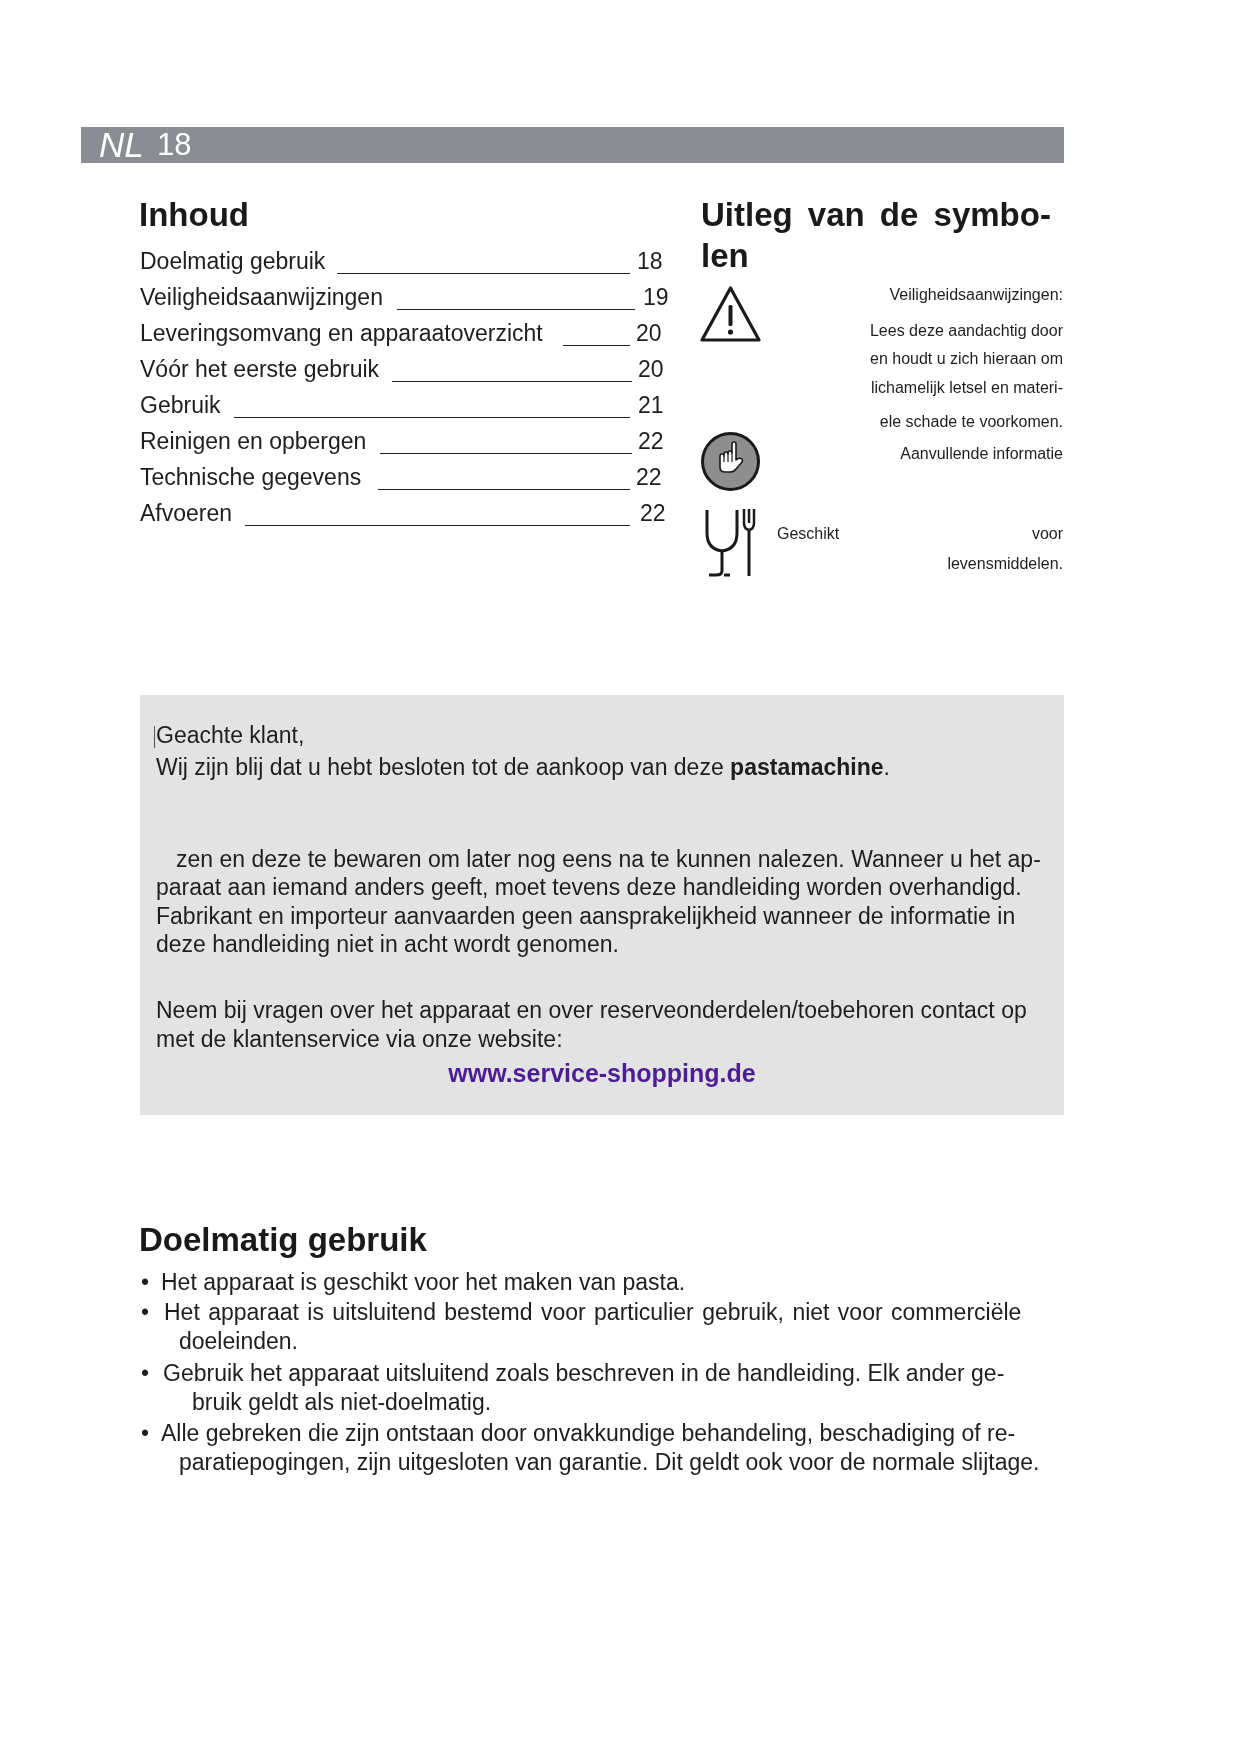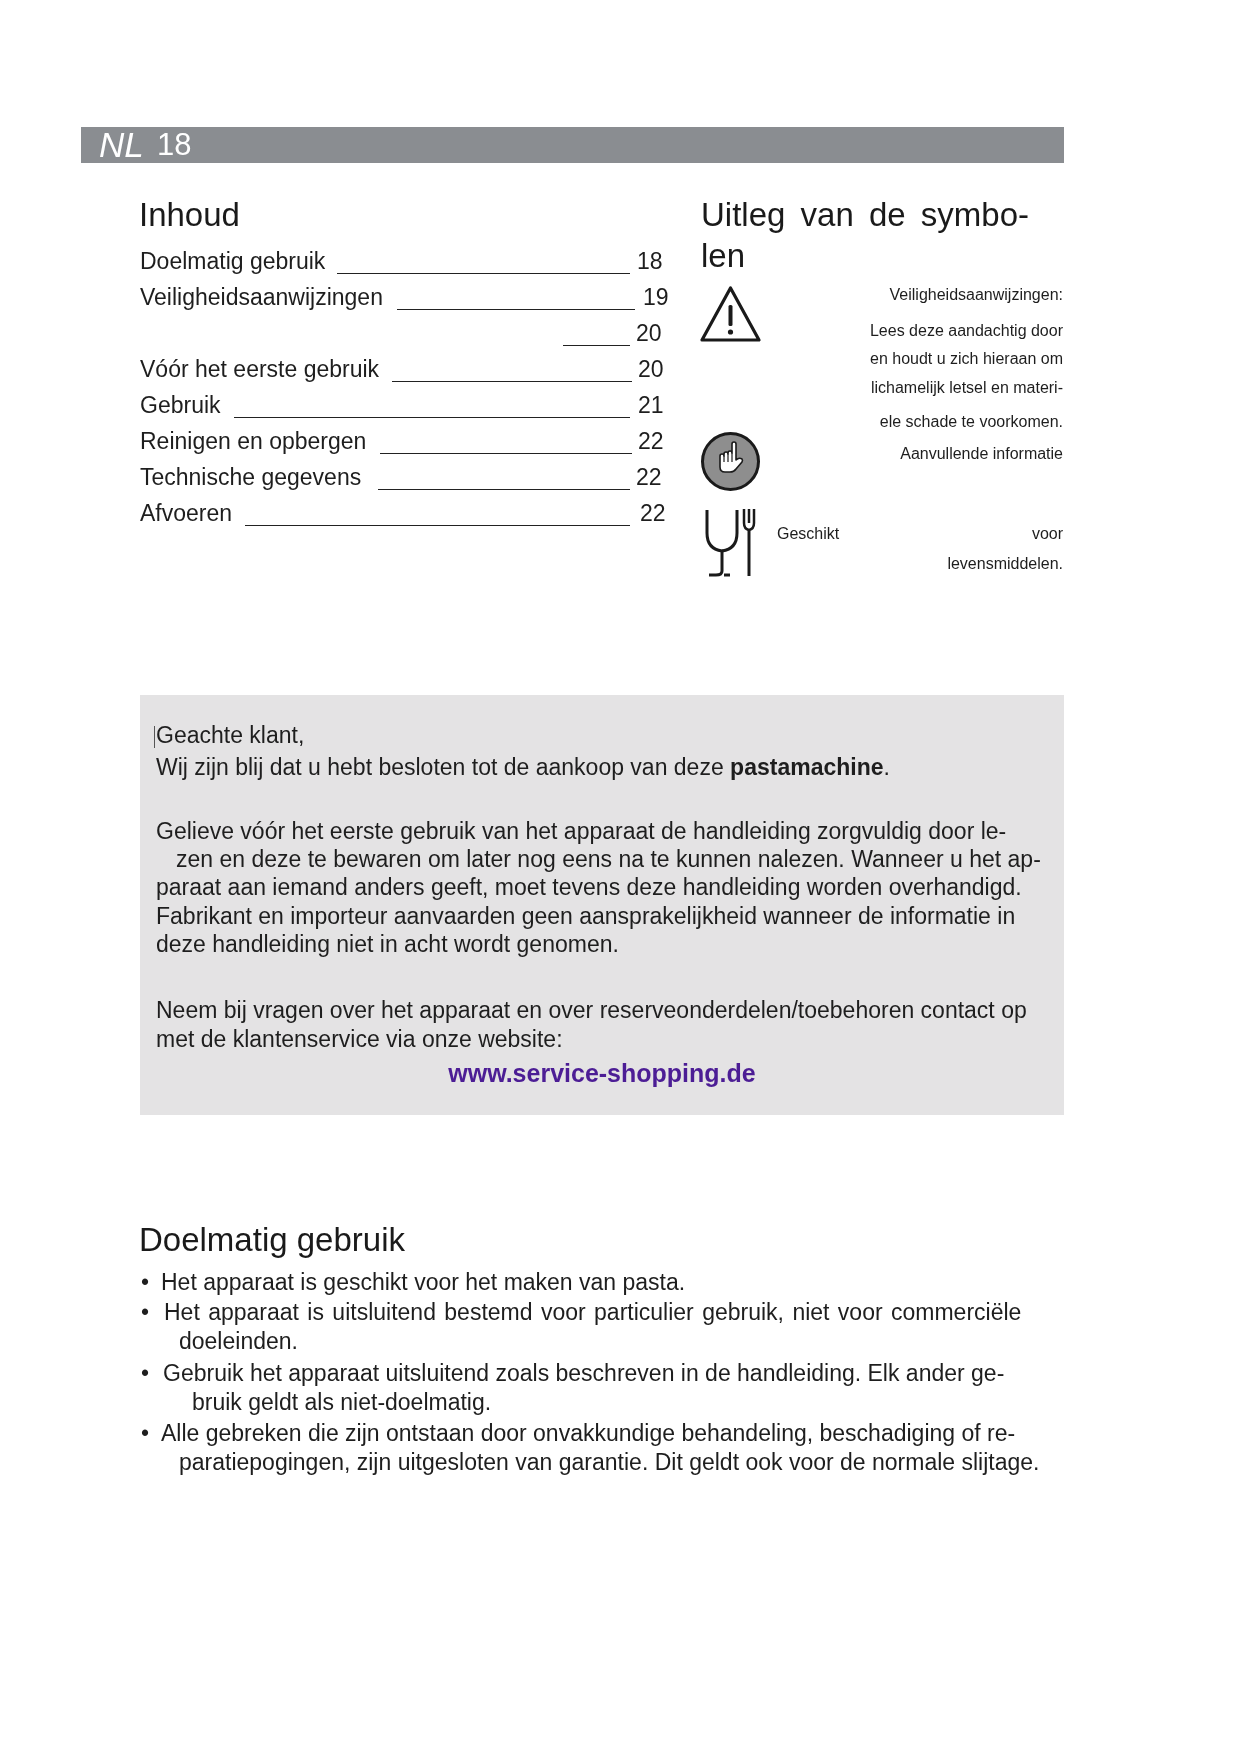--- a/index.html
+++ b/index.html
@@ -9,21 +9,21 @@
     overflow: hidden;
   }
   .abs { position: absolute; white-space: nowrap; }
   .header-bar {
     position: absolute; left: 81px; top: 127px; width: 983px; height: 36px;
     background: #8a8d91;
   }
   .header-bar .lang { position: absolute; left: 18px; top: 1px; font-size: 35px; color: #ffffff; line-height: 34px; font-style: italic; }
   .header-bar .page { position: absolute; left: 76px; top: 1px; font-size: 31px; color: #ffffff; line-height: 34px; }
 
-  .h1 { font-weight: normal; font-size: 33px; line-height: 33px; color: #1a1a1a; }
+  .h1 { font-weight: bold; font-size: 33px; line-height: 33px; color: #1a1a1a; }
 
   .toc-row { position: absolute; left: 140px; width: 530px; height: 30px; font-size: 23px; line-height: 26px; }
   .toc-row .label { position: absolute; left: 0; bottom: 3px; white-space: nowrap; }
   .toc-row .leader { position: absolute; bottom: 3px; height: 0; border-bottom: 1.5px solid #222; }
   .toc-row .pg { position: absolute; bottom: 3px; white-space: nowrap; }
 
   .sym-line { position: absolute; left: 777px; width: 286px; font-size: 16px; line-height: 26px; white-space: nowrap; text-align: right; }
   .justify-line { display: flex; justify-content: space-between; }
 
   .info-box {
@@ -53,20 +53,21 @@
     <span class="label">Doelmatig gebruik</span>
     <span class="leader" style="left:197px; width:293px;"></span>
     <span class="pg" style="left:497px;">18</span>
   </div>
   <div class="toc-row" style="top:283px;">
     <span class="label">Veiligheidsaanwijzingen</span>
     <span class="leader" style="left:257px; width:238px;"></span>
     <span class="pg" style="left:503px;">19</span>
   </div>
   <div class="toc-row" style="top:319px;">
+    <span class="label">Leveringsomvang en apparaatoverzicht</span>
     <span class="leader" style="left:423px; width:67px;"></span>
     <span class="pg" style="left:496px;">20</span>
   </div>
   <div class="toc-row" style="top:355px;">
     <span class="label">Vóór het eerste gebruik</span>
     <span class="leader" style="left:252px; width:240px;"></span>
     <span class="pg" style="left:498px;">20</span>
   </div>
   <div class="toc-row" style="top:391px;">
     <span class="label">Gebruik</span>
@@ -127,21 +128,20 @@
 <div class="sym-line justify-line" style="top:521px;">
   <span>Geschikt</span>
   <span>voor</span>
 </div>
 <div class="sym-line" style="top:551px;">levensmiddelen.</div>
 
 <div class="info-box">
   <div class="box-line" style="top:27px;">Geachte klant,</div>
   <div class="box-line" style="top:59px;"><span>Wij zijn blij dat u hebt besloten tot de aankoop van deze </span><b>pastamachine</b><span>.</span></div>
 
-  <div class="box-line" style="top:123px;">Gelieve vóór het eerste gebruik van het apparaat de handleiding zorgvuldig door le-</div>
   <div class="box-line" style="top:151px;margin-left:20px;">zen en deze te bewaren om later nog eens na te kunnen nalezen. Wanneer u het ap-</div>
   <div class="box-line" style="top:179px;">paraat aan iemand anders geeft, moet tevens deze handleiding worden overhandigd.</div>
   <div class="box-line" style="top:208px;">Fabrikant en importeur aanvaarden geen aansprakelijkheid wanneer de informatie in</div>
   <div class="box-line" style="top:236px;">deze handleiding niet in acht wordt genomen.</div>
 
   <div class="box-line" style="top:331px;">met de klantenservice via onze website:</div>
   <div class="box-line" style="top:302px;">Neem bij vragen over het apparaat en over reserveonderdelen/toebehoren contact op</div>
 
   <div class="website" style="top:364px;">www.service-shopping.de</div>
 </div>

